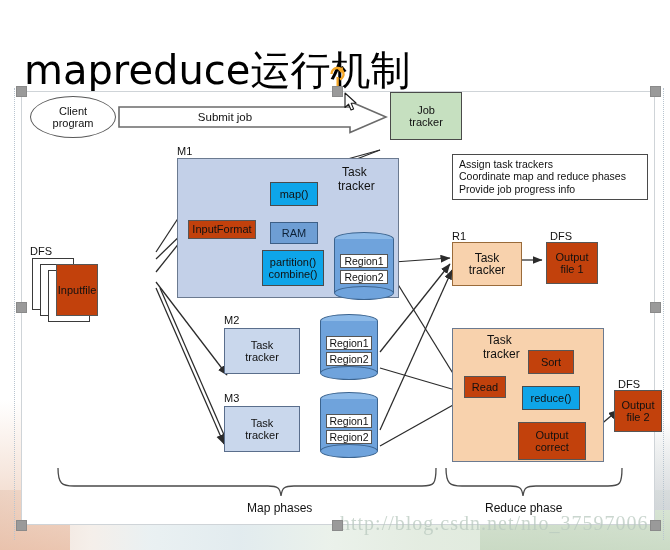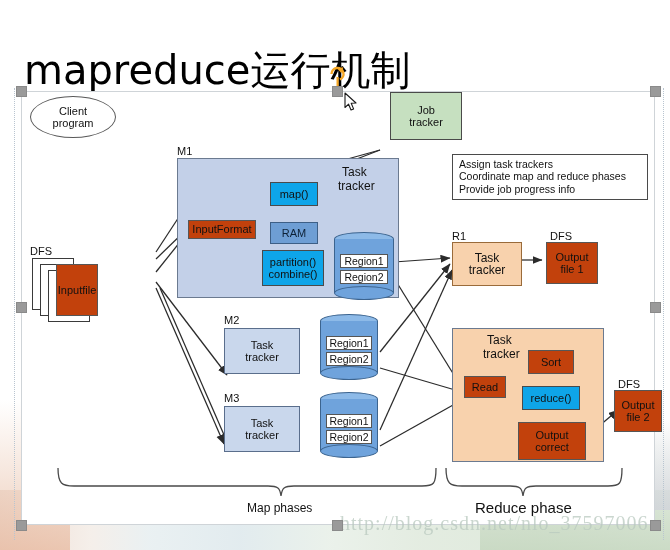--- a/index.html
+++ b/index.html
@@ -187,20 +187,26 @@
         <path d="M424,376 C424,392 428,394 440,394 L488,394 C498,394 500,396 501,404
                  C502,396 504,394 514,394 L586,394 C598,394 600,392 600,376"></path>
       </g>
     </svg>
 
     <div class="node ellipse" style="left:8px;top:4px;width:86px;height:42px;flex-direction:column;">
       <span>Client</span>
       <span>program</span>
     </div>
 
+    <div class="block-arrow" style="left:96px;top:8px;width:270px;height:34px;">
+      <svg viewBox="0 0 270 34" width="270" height="34">
+        <path d="M1,7 L232,7 L232,1.5 L268,17 L232,32.5 L232,27 L1,27 z" fill="#ffffff" stroke="#6b6b6b" stroke-width="1.6"></path>
+      </svg>
+      <div class="txt" style="left:-28px;">Submit job</div>
+    </div>
 
     <div class="node node-green" style="left:368px;top:0px;width:72px;height:48px;flex-direction:column;border-width:1.6px;">
       <span>Job</span>
       <span>tracker</span>
     </div>
 
     <div class="callout" style="left:430px;top:62px;width:196px;height:46px;">
       <div>Assign task trackers</div>
       <div>Coordinate map and reduce phases</div>
       <div>Provide job progress info</div>
@@ -286,21 +292,21 @@
       <span>correct</span>
     </div>
 
     <div class="lbl" style="left:596px;top:286px;">DFS</div>
     <div class="node node-white" style="left:592px;top:298px;width:48px;height:42px;flex-direction:column;">
       <span>Output</span>
       <span>file 2</span>
     </div>
 
     <div class="lbl" style="left:225px;top:410px;font-size:12px;">Map phases</div>
-    <div class="lbl" style="left:453px;top:410px;font-size:15px;">Reduce phase</div>
+    <div class="lbl" style="left:463px;top:410px;font-size:12px;">Reduce phase</div>
 
   </div>
 </div>
 
 <div class="watermark">http://blog.csdn.net/nlo_37597006</div>
 
 <div class="handle" style="left:16px;top:86px;"></div>
 <div class="handle" style="left:332px;top:86px;"></div>
 <div class="handle" style="left:650px;top:86px;"></div>
 <div class="handle" style="left:16px;top:302px;"></div>

